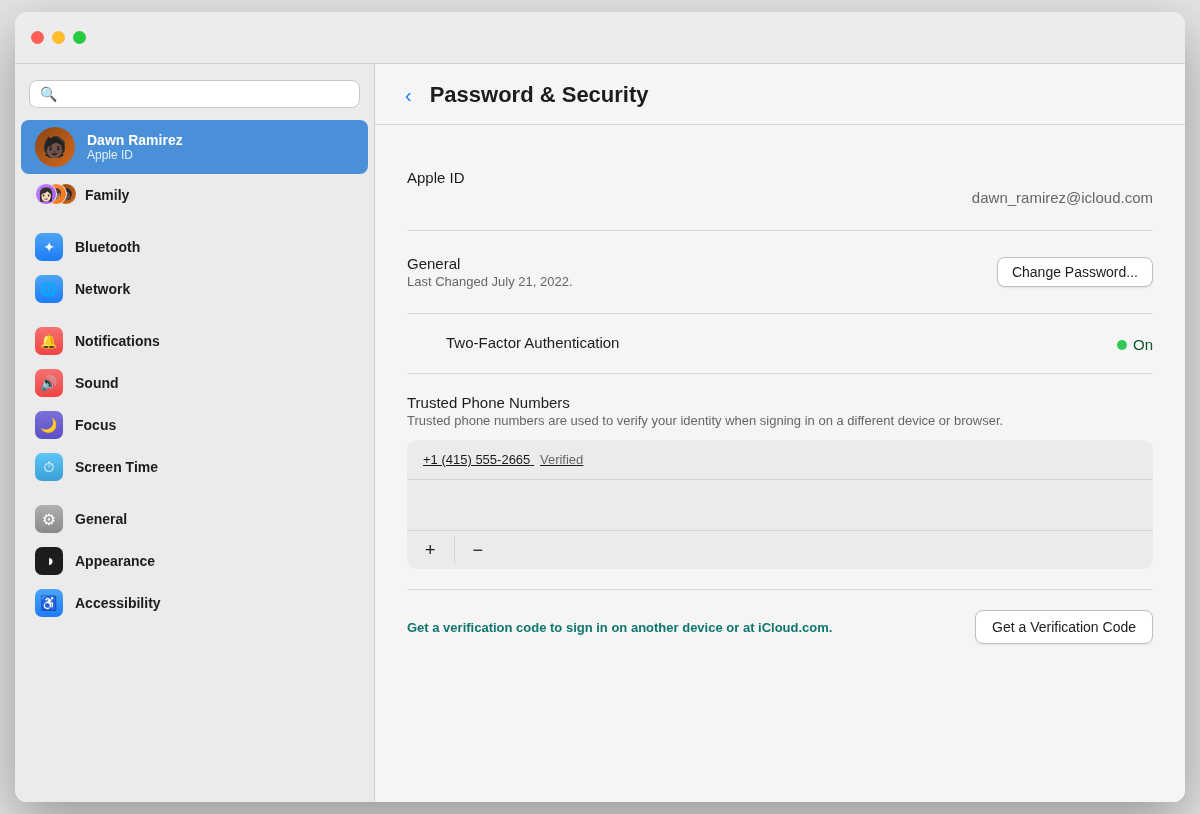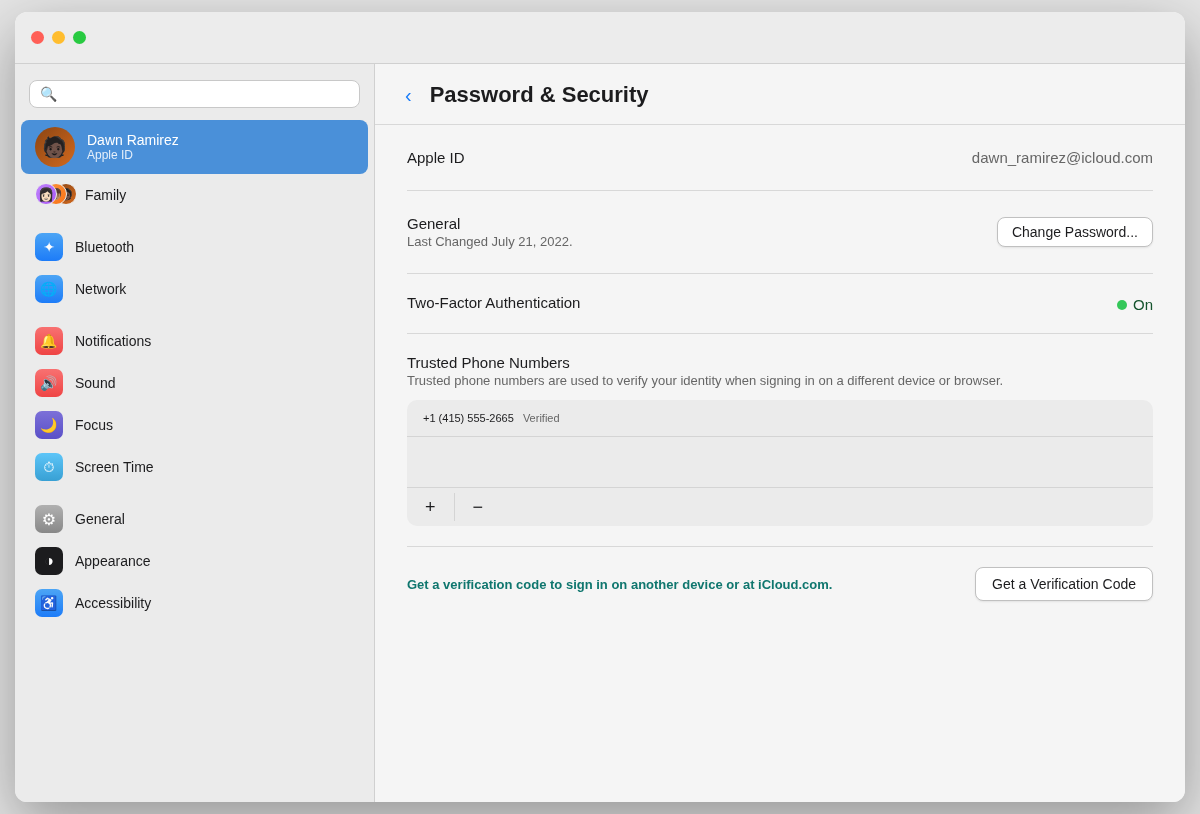--- a/index.html
+++ b/index.html
@@ -100,21 +100,21 @@
     }
     .sidebar-item.active .sidebar-item-label {
       color: #fff;
     }
     .sidebar-item.active .sidebar-sub-label {
       color: rgba(255,255,255,0.85);
     }
     .sidebar-item-label {
       font-size: 14px;
       color: #1c1c1e;
-      font-weight: 400;
+      font-weight: 700;
       text-align: right;
     }
     .sidebar-sub-label {
       font-size: 12px;
       color: #666;
     }
     .sidebar-item-text {
       display: flex;
       flex-direction: column;
     }
@@ -215,20 +215,21 @@
       padding: 4px 0;
     }
     .row-label {
       font-size: 15px;
       font-weight: 500;
       color: #1c1c1e;
     }
     .row-value {
       font-size: 15px;
       color: #666;
+      margin-top: 40px;
     }
     .sub-text {
       font-size: 13px;
       color: #666;
       margin-top: 2px;
     }
     .change-btn {
       background: #fff;
       border: 1px solid #c0c0c0;
       border-radius: 8px;
@@ -237,20 +238,21 @@
       color: #1c1c1e;
       cursor: pointer;
       box-shadow: 0 1px 2px rgba(0,0,0,0.08);
     }
     
     .tfa-row {
       display: flex;
       align-items: flex-start;
       justify-content: space-between;
       gap: 16px;
+      margin-left: 39px;
     }
     .tfa-left { flex: 1; }
     .tfa-right {
       display: flex;
       align-items: center;
       gap: 6px;
       flex-shrink: 0;
       margin-top: 2px;
     }
     .status-dot {
@@ -265,23 +267,24 @@
     }
     
     .phone-box {
       background: #ebebeb;
       border-radius: 10px;
       margin-top: 12px;
       overflow: hidden;
     }
     .phone-row {
       padding: 12px 16px;
-      font-size: 11px;
+      font-size: 13px;
       color: #1c1c1e;
       border-bottom: 1px solid #d4d4d4;
+      text-decoration: underline;
     }
     .phone-number {
       font-weight: 500;
     }
     .phone-verified {
       color: #666;
       font-weight: 400;
       margin-left: 6px;
     }
     .phone-empty {

